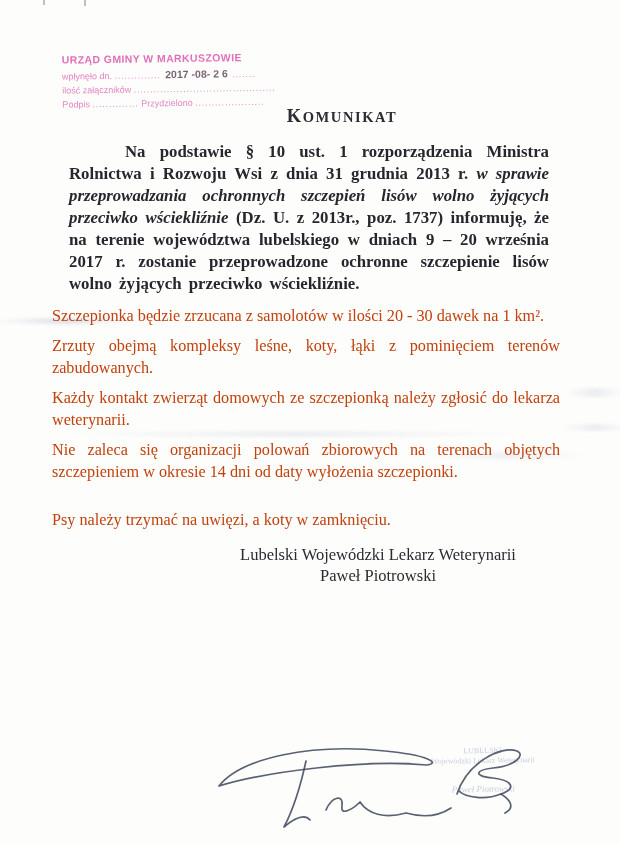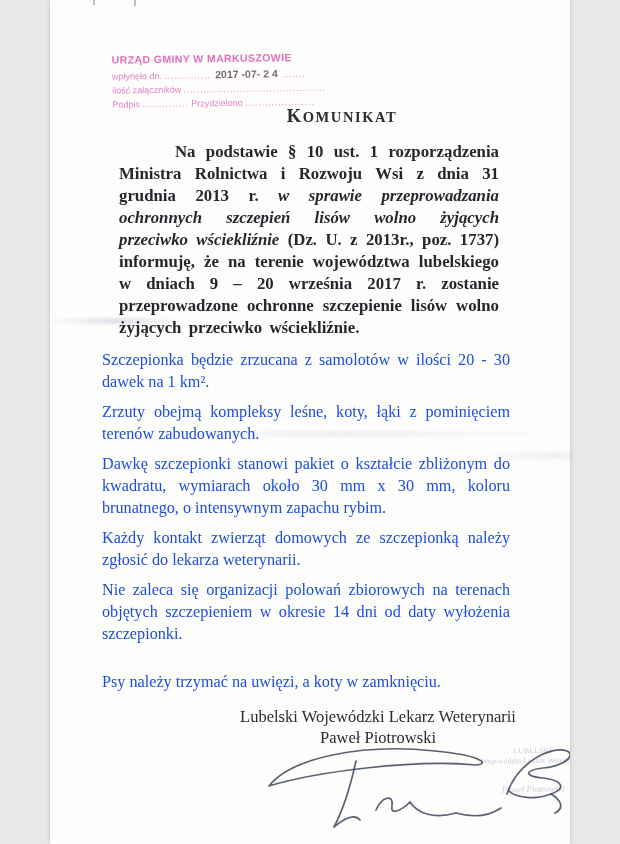--- a/index.html
+++ b/index.html
@@ -1,18 +1,18 @@
 <!DOCTYPE html>
 <html><head>
 <meta charset="utf-8">
 <style>
   html,body { margin:0; padding:0; background:#e8e8e8; }
   .page {
     position:relative;
-    width:520px; height:844px;
+    width:620px; height:844px;
     margin:0 auto;
     background:#fdfdfc;
     font-family:"Liberation Serif", serif;
     color:#262626;
     overflow:hidden;
     box-shadow:0 0 4px rgba(0,0,0,.2);
   }
 
   
   .stamp {
@@ -42,21 +42,21 @@
 
   .intro {
     margin:14px 11px 0; padding-left:6px;
     font-weight:bold; font-size:16.8px; line-height:22px;
     text-align:justify; text-indent:56px; word-spacing:3px; color:#26262e;
   }
   .intro em { font-style:italic; }
 
   .body-p {
     margin:8px 0 0; font-size:16.2px; line-height:22px;
-    text-align:justify; color:#1d4ed8;
+    text-align:justify; color:#c2410c;
   }
   .body-p.first { margin-top:10px; }
   .body-p.gap-before { margin-top:26px; }
 
   .warning {
     margin:19px 0 0; text-align:center;
     font-weight:bold; font-size:17px;
     letter-spacing:4.5px; word-spacing:6px;
     white-space:nowrap; color:#26262e;
   }
@@ -107,21 +107,21 @@
   <div class="streak s2"></div>
   <div class="streak s3"></div>
   <div class="streak s4"></div>
   <div class="streak s5"></div>
 
   <div class="stamp">
     <div class="stamp-office">URZĄD GMINY W MARKUSZOWIE</div>
     <div class="stamp-line">
       <span>wpłynęło dn.</span>
       <span class="dots">..............</span>
-      <span class="stamp-date">2017 -07- 2 4</span>
+      <span class="stamp-date">2017 -08- 2 6</span>
       <span class="dots">.......</span>
     </div>
     <div class="stamp-line">
       <span>ilość załączników</span>
       <span class="dots">...........................................</span>
     </div>
     <div class="stamp-line">
       <span>Podpis</span>
       <span class="dots">..............</span>
       <span>Przydzielono</span>
@@ -129,21 +129,20 @@
     </div>
   </div>
 
   <main class="content">
     <h1 class="doc-title">KOMUNIKAT</h1>
 
     <p class="intro"><span>Na podstawie § 10 ust. 1 rozporządzenia Ministra Rolnictwa i Rozwoju Wsi z dnia 31 grudnia 2013 r. </span><em>w sprawie przeprowadzania ochronnych szczepień lisów wolno żyjących przeciwko wściekliźnie</em><span> (Dz. U. z 2013r., poz. 1737) informuję, że na terenie województwa lubelskiego w dniach 9 – 20 września 2017 r. zostanie przeprowadzone ochronne szczepienie lisów wolno żyjących przeciwko wściekliźnie.</span></p>
 
     <p class="body-p first">Szczepionka będzie zrzucana z samolotów w ilości 20 - 30 dawek na 1 km².</p>
     <p class="body-p">Zrzuty obejmą kompleksy leśne, koty, łąki z pominięciem terenów zabudowanych.</p>
-    <p class="body-p">Dawkę szczepionki stanowi pakiet o kształcie zbliżonym do kwadratu, wymiarach około 30 mm x 30 mm, koloru brunatnego, o intensywnym zapachu rybim.</p>
     <p class="body-p">Każdy kontakt zwierząt domowych ze szczepionką należy zgłosić do lekarza weterynarii.</p>
     <p class="body-p">Nie zaleca się organizacji polowań zbiorowych na terenach objętych szczepieniem w okresie 14 dni od daty wyłożenia szczepionki.</p>
     <p class="body-p gap-before">Psy należy trzymać na uwięzi, a koty w zamknięciu.</p>
 
 
     <div class="sig-block">
       <div>Lubelski Wojewódzki Lekarz Weterynarii</div>
       <div>Paweł Piotrowski</div>
     </div>
   </main>

